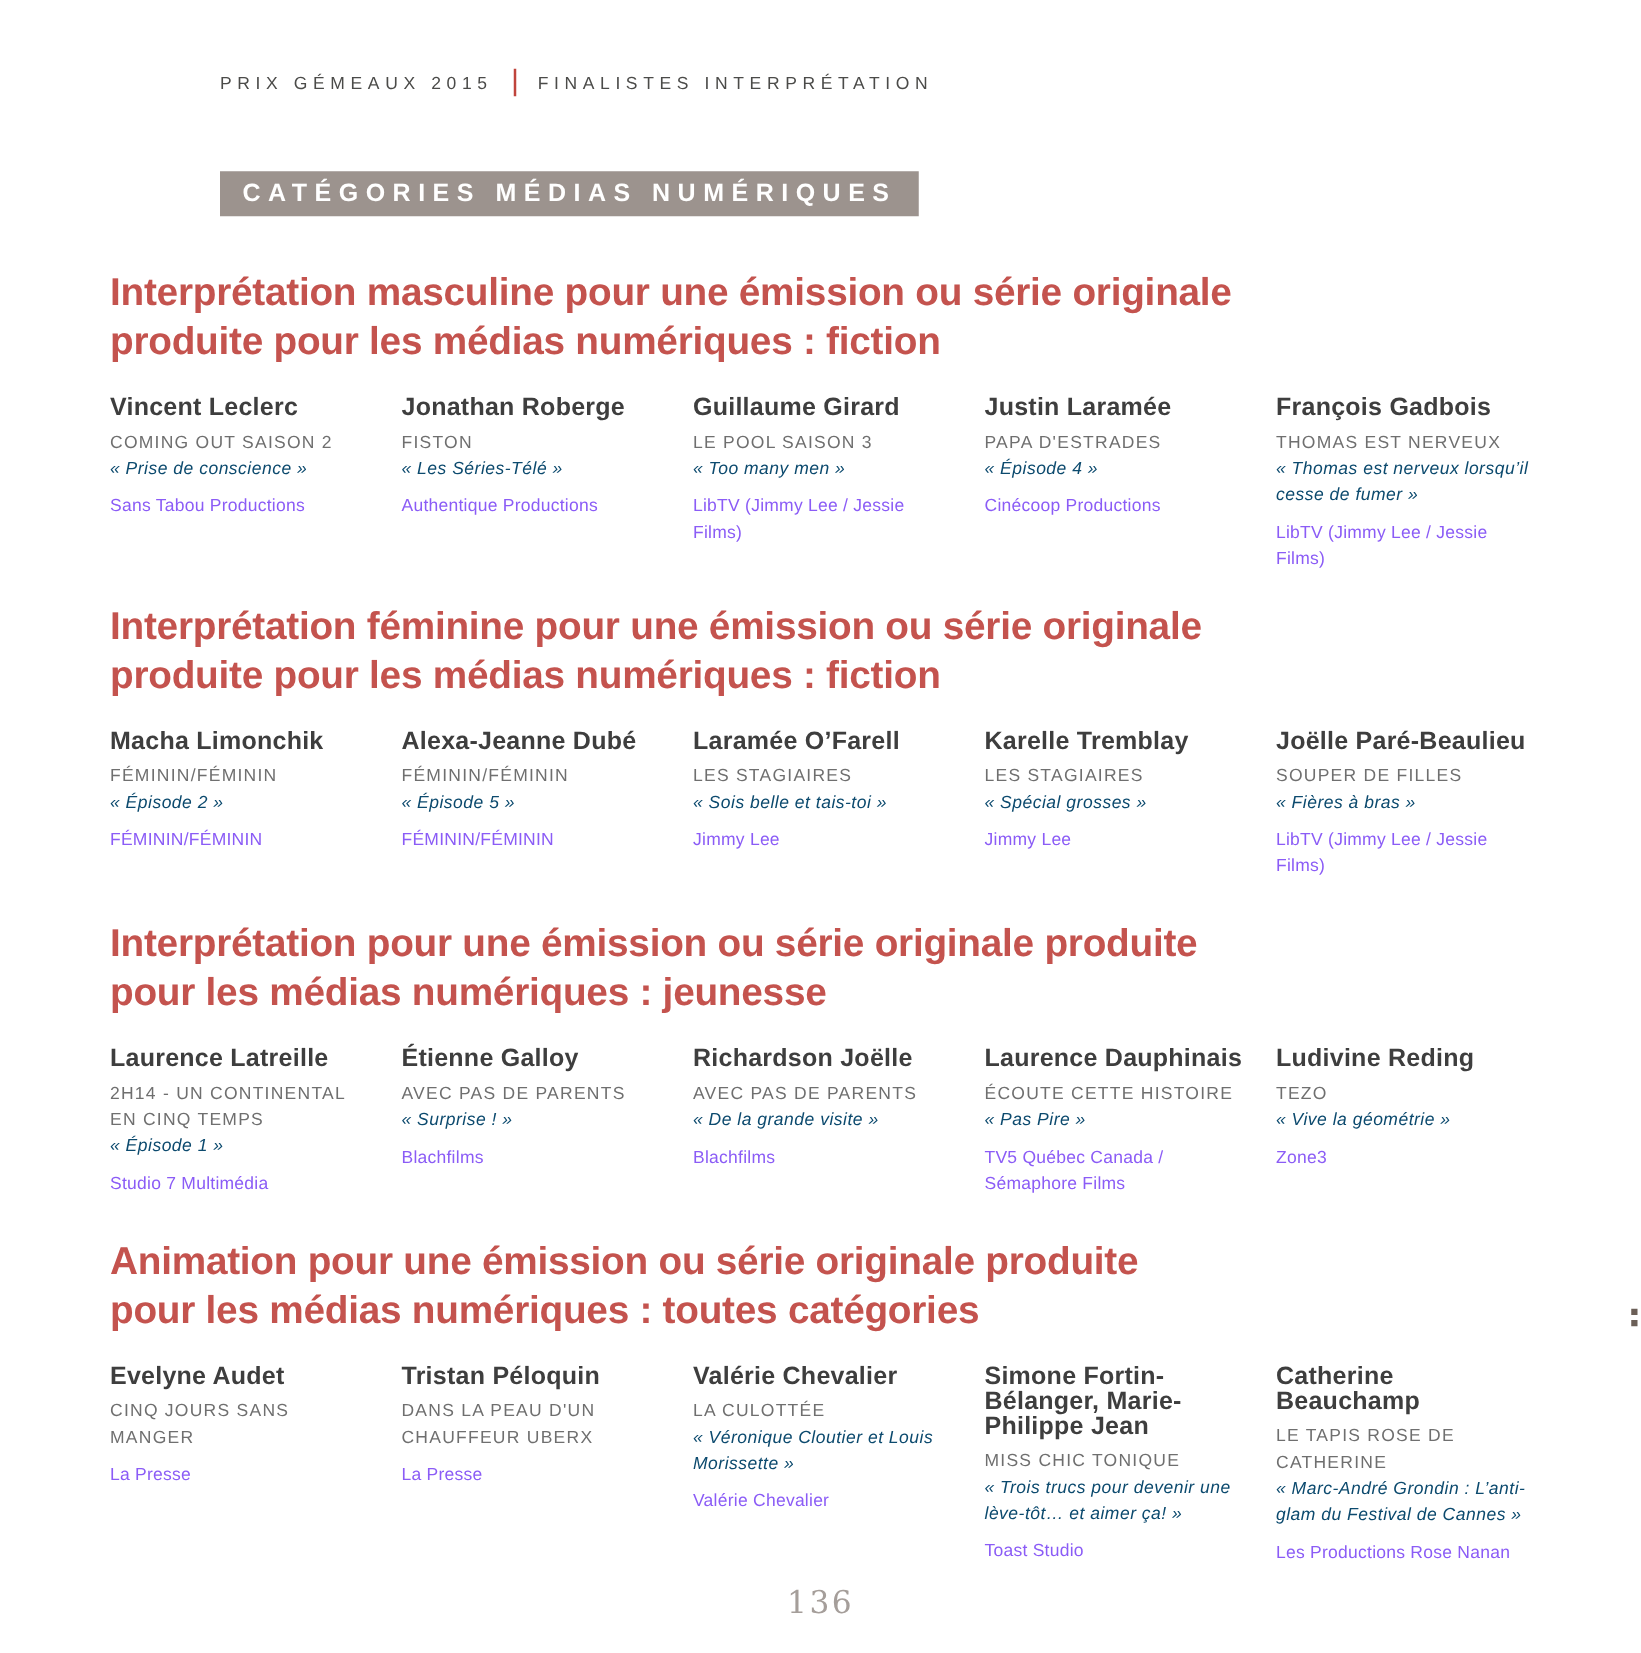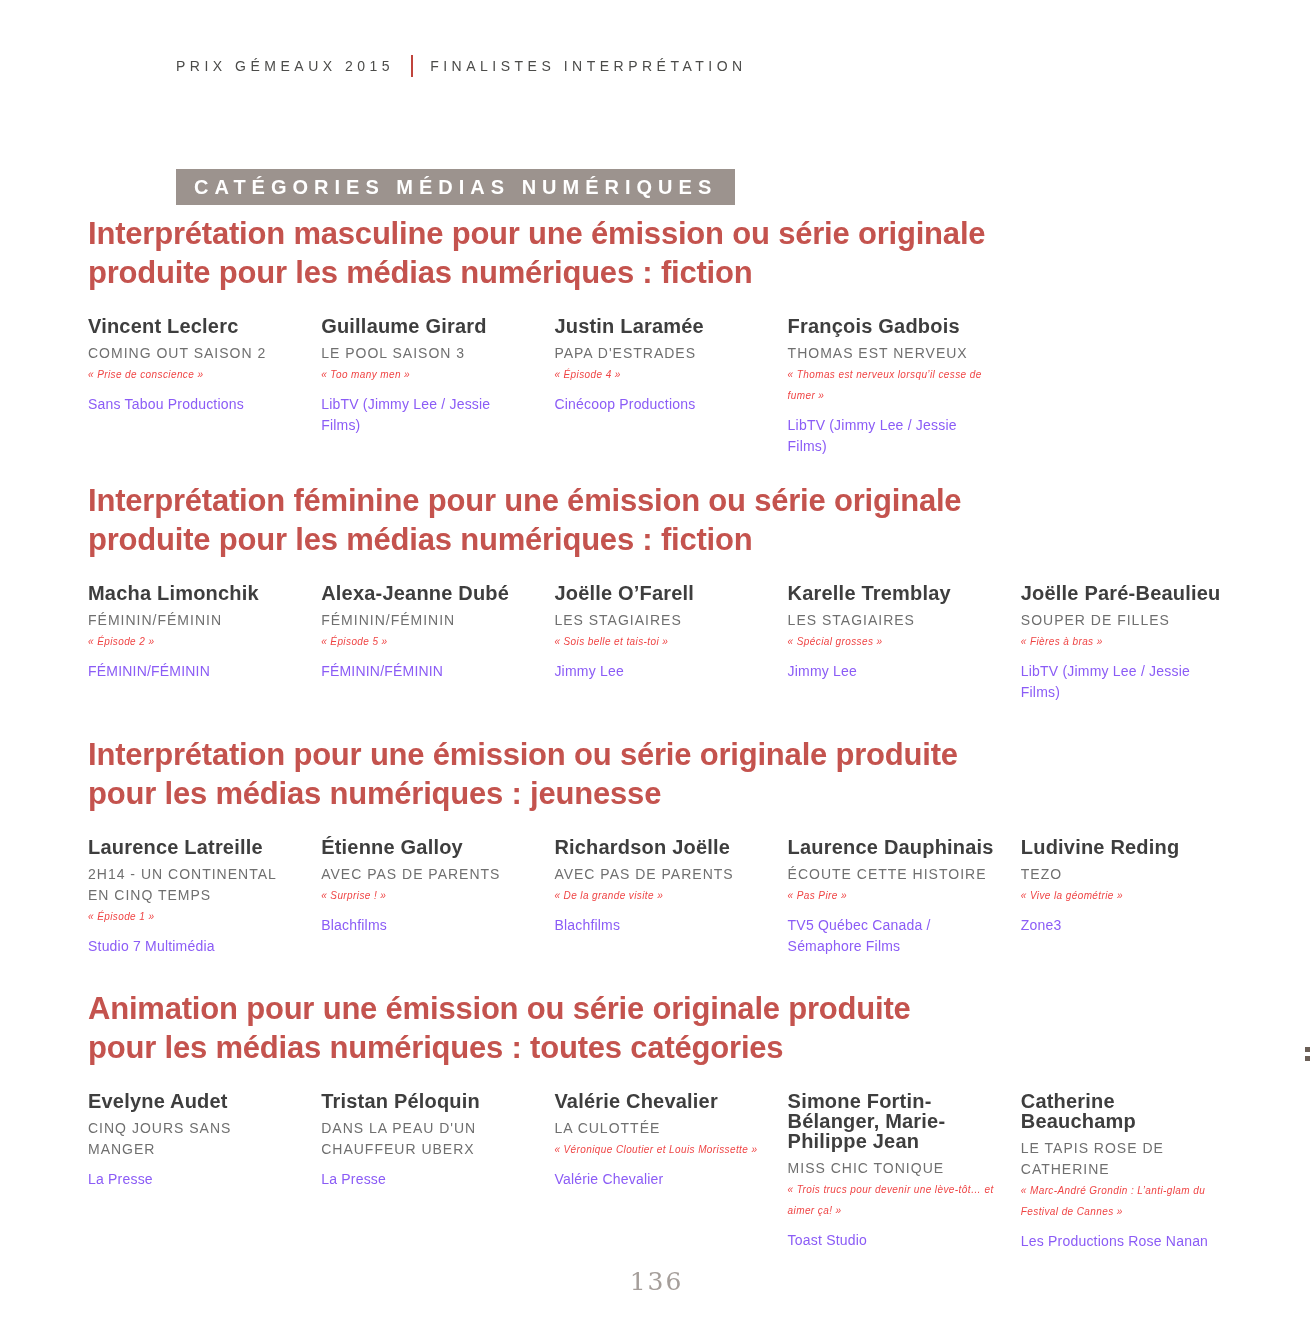--- a/index.html
+++ b/index.html
@@ -13,21 +13,21 @@
   }
   
   .hdr {
     position:absolute; top:55px; left:176px;
     display:flex; align-items:center; gap:17px;
     font-size:14px; letter-spacing:4.5px;
     color:#4b4b49; white-space:nowrap;
   }
   .hdr-divider { width:2px; height:22px; background:#c0443c; }
   
-  .banner-row { position:absolute; top:137px; left:176px;margin-top:32px; }
+  .banner-row { position:absolute; top:137px; left:176px; }
   .banner {
     display:inline-block; background:#9c938e; color:#ffffff;
     font-size:20px; font-weight:bold; letter-spacing:6px;
     padding:0 18px; height:36px; line-height:37px; white-space:nowrap;
   }
   
   .content { position:absolute; top:172px; left:88px; width:1140px; }
   .sec-title {
     color:#c4534e; font-weight:700;
     font-size:31px; line-height:39px; letter-spacing:-0.2px;
@@ -42,21 +42,21 @@
     display:grid; grid-template-columns:repeat(5, 1fr); column-gap:26px;
   }
   .name {
     font-size:20px; font-weight:bold; color:#3e3e3e;
     letter-spacing:0.2px; line-height:20px; margin-bottom:7px;
   }
   .show {
     font-size:14px; color:#6f6f6f; letter-spacing:1px; line-height:21px;
   }
   .episode {
-    font-size:10px; font-style:italic; color:#ef4444;
+    font-size:14px; font-style:italic; color:#0c4a6e;
     letter-spacing:0.4px; line-height:21px;
   }
   .episode:empty { display:none; }
   .producer {
     font-size:14px; color:#8b5cf6; letter-spacing:0.2px;
     line-height:21px; margin-top:9px;
   }
   
   .pagenum {
     position:absolute; bottom:26px; left:0; right:0;
@@ -95,20 +95,26 @@
         <span>produite pour les médias numériques : fiction</span>
       </h2>
       <div class="entries">
         <article class="entry">
           <div class="name">Vincent Leclerc</div>
           <div class="show">COMING OUT SAISON 2</div>
           <div class="episode">« Prise de conscience »</div>
           <div class="producer">Sans Tabou Productions</div>
         </article>
         <article class="entry">
+          <div class="name">Jonathan Roberge</div>
+          <div class="show">FISTON</div>
+          <div class="episode">« Les Séries-Télé »</div>
+          <div class="producer">Authentique Productions</div>
+        </article>
+        <article class="entry">
           <div class="name">Guillaume Girard</div>
           <div class="show">LE POOL SAISON 3</div>
           <div class="episode">« Too many men »</div>
           <div class="producer">LibTV (Jimmy Lee / Jessie Films)</div>
         </article>
         <article class="entry">
           <div class="name">Justin Laramée</div>
           <div class="show">PAPA D'ESTRADES</div>
           <div class="episode">« Épisode 4 »</div>
           <div class="producer">Cinécoop Productions</div>
@@ -134,21 +140,21 @@
           <div class="episode">« Épisode 2 »</div>
           <div class="producer">FÉMININ/FÉMININ</div>
         </article>
         <article class="entry">
           <div class="name">Alexa-Jeanne Dubé</div>
           <div class="show">FÉMININ/FÉMININ</div>
           <div class="episode">« Épisode 5 »</div>
           <div class="producer">FÉMININ/FÉMININ</div>
         </article>
         <article class="entry">
-          <div class="name">Joëlle O’Farell</div>
+          <div class="name">Laramée O’Farell</div>
           <div class="show">LES STAGIAIRES</div>
           <div class="episode">« Sois belle et tais-toi »</div>
           <div class="producer">Jimmy Lee</div>
         </article>
         <article class="entry">
           <div class="name">Karelle Tremblay</div>
           <div class="show">LES STAGIAIRES</div>
           <div class="episode">« Spécial grosses »</div>
           <div class="producer">Jimmy Lee</div>
         </article>

